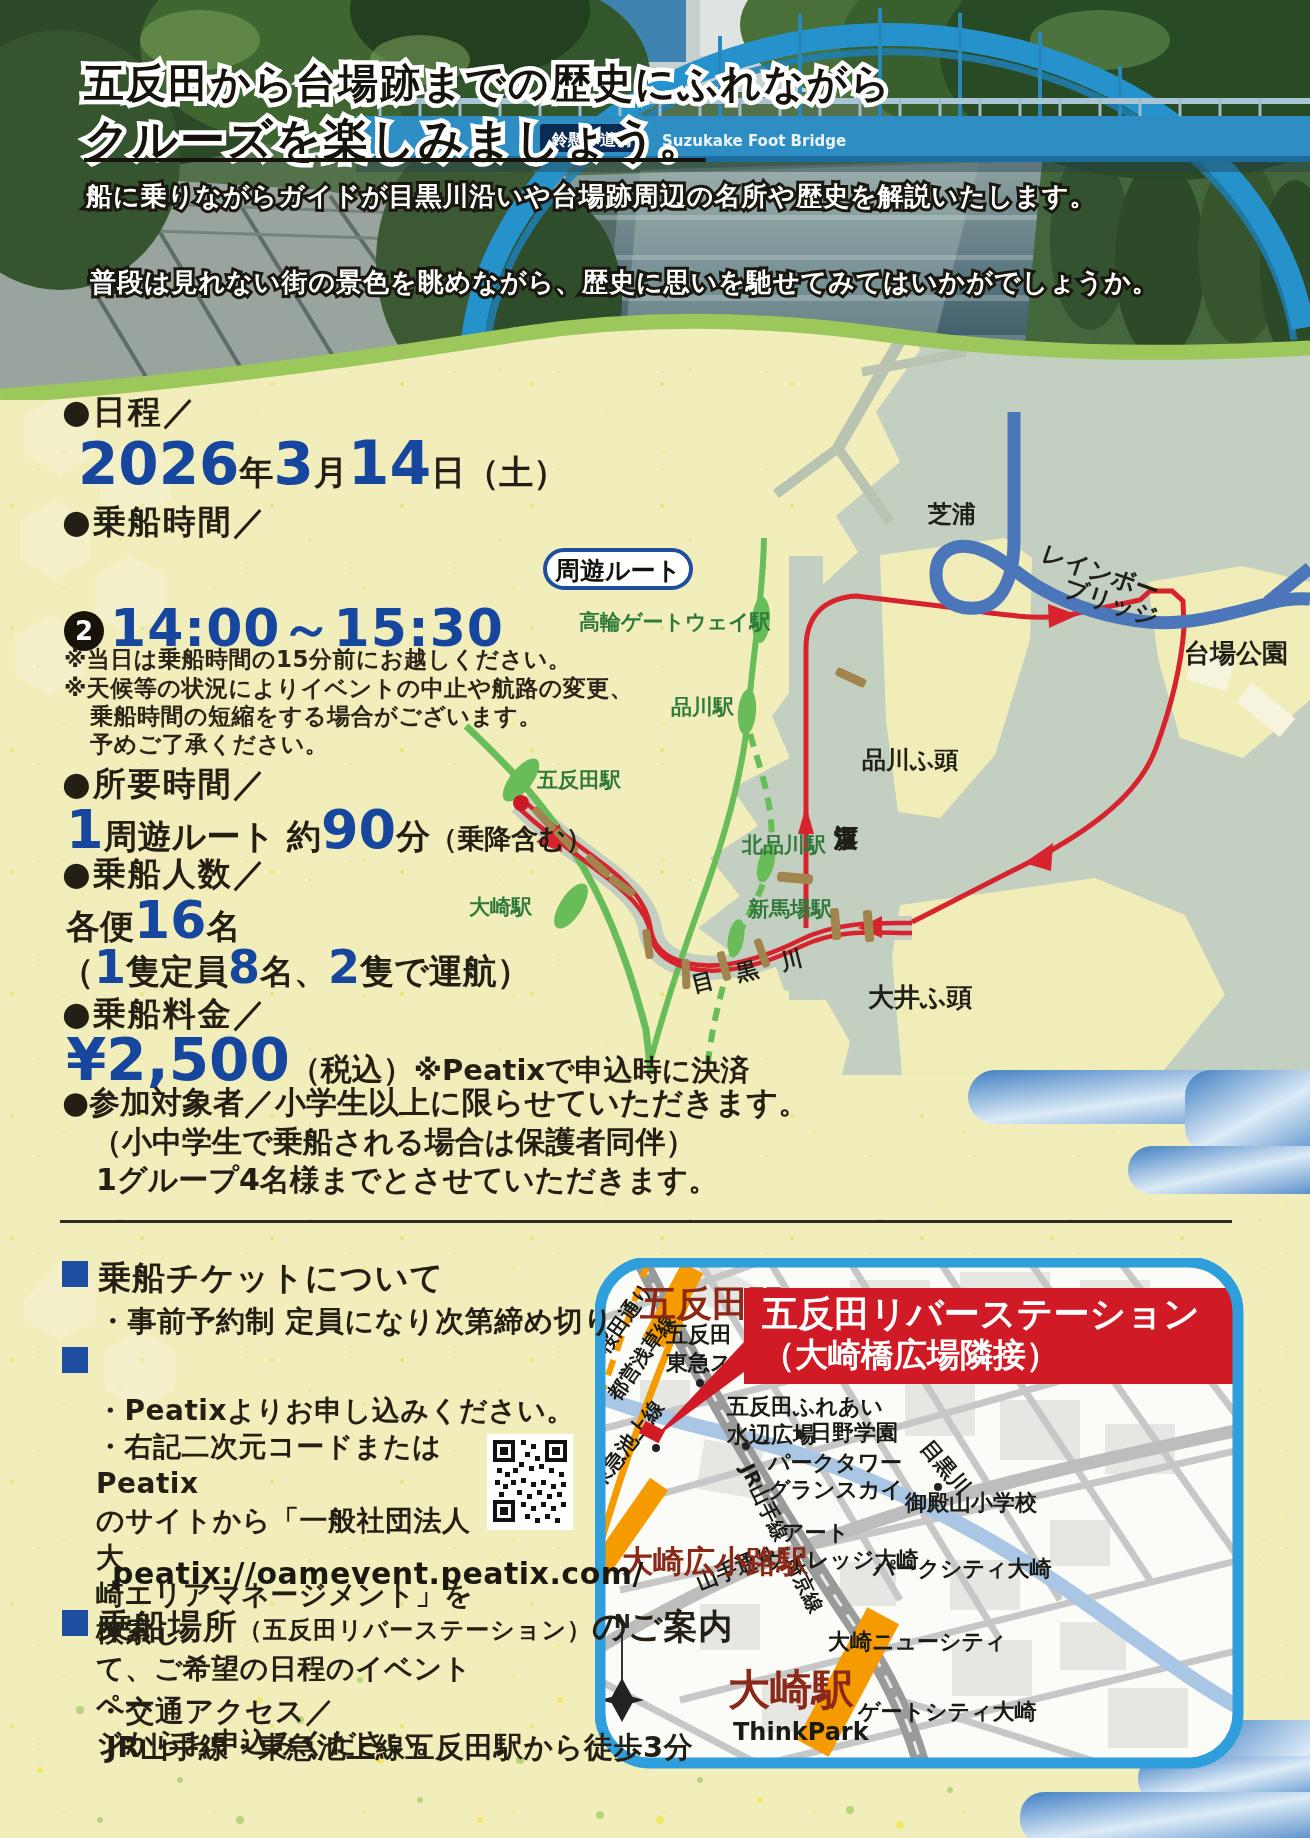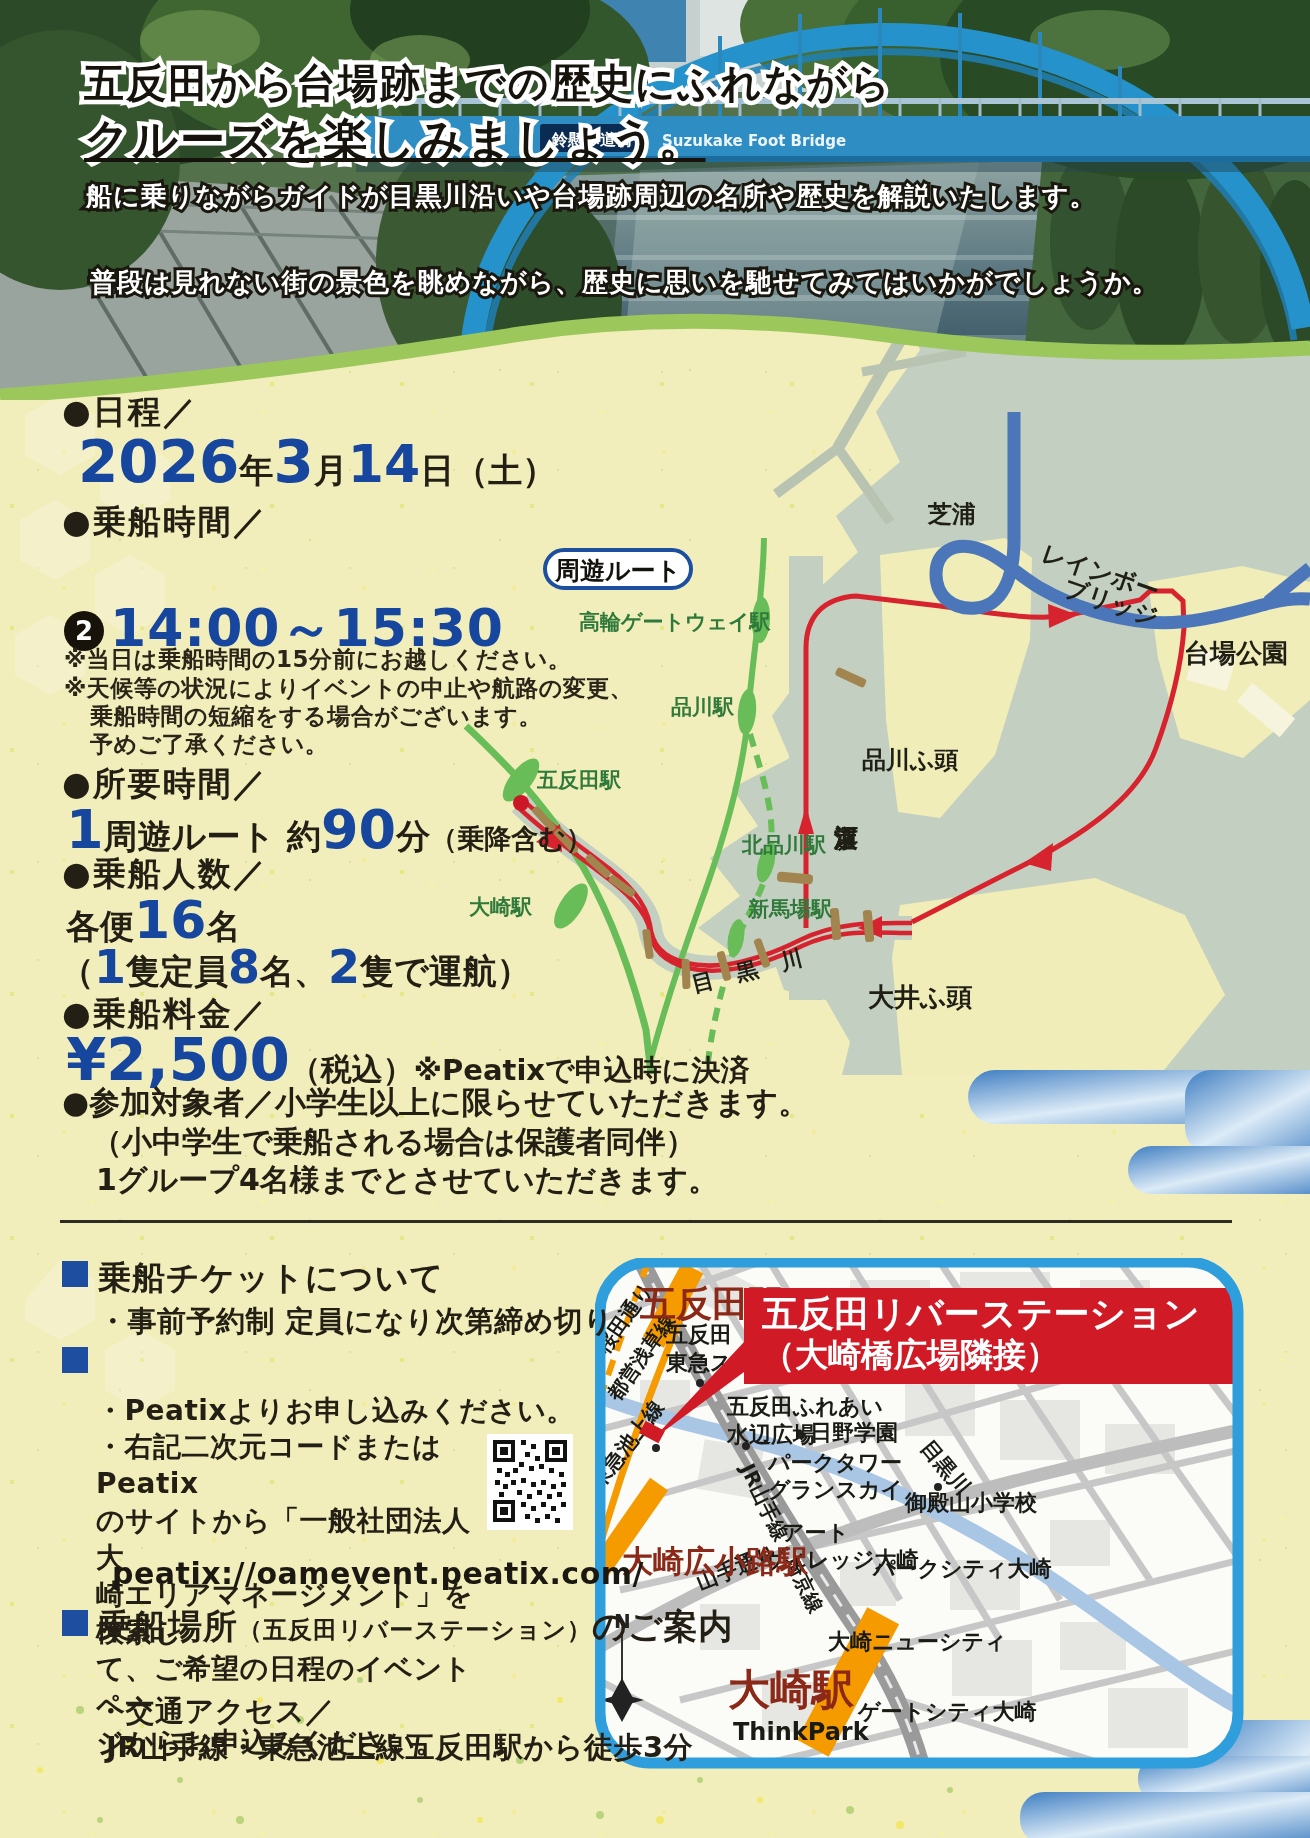--- a/index.html
+++ b/index.html
@@ -287,21 +287,21 @@
     <span class="stroke">船に乗りながらガイドが目黒川沿いや台場跡周辺の名所や歴史を解説いたします。</span>
     <span class="fill">船に乗りながらガイドが目黒川沿いや台場跡周辺の名所や歴史を解説いたします。</span>
   </div>
   <div class="abs z4 ol-text lead2">
     <span class="stroke">普段は見れない街の景色を眺めながら、歴史に思いを馳せてみてはいかがでしょうか。</span>
     <span class="fill">普段は見れない街の景色を眺めながら、歴史に思いを馳せてみてはいかがでしょうか。</span>
   </div>
 
   <div class="abs z4 lbl" style="left:62px;top:390px">●日程／</div>
   <div class="abs z4 row" style="left:78px;top:428px">
-    <span class="nbig" style="font-size:58px">2026</span><span style="font-size:34px">年</span><span class="nbig" style="font-size:58px">3</span><span style="font-size:34px">月</span><span class="nbig" style="font-size:52px">14</span><span style="font-size:34px">日（土）</span>
+    <span class="nbig" style="font-size:58px">2026</span><span style="font-size:34px">年</span><span class="nbig" style="font-size:58px">3</span><span style="font-size:34px">月</span><span class="nbig" style="font-size:60px">14</span><span style="font-size:34px">日（土）</span>
   </div>
   <div class="abs z4 lbl" style="left:62px;top:500px">●乗船時間／</div>
   <div class="abs z4 row" style="left:64px;top:594px">
     <span class="cnum">2</span><span class="nbig" style="font-size:52px;letter-spacing:1px">14:00～15:30</span>
   </div>
   <div class="abs z4 note" style="left:64px;top:644px">※当日は乗船時間の15分前にお越しください。</div>
   <div class="abs z4 note" style="left:64px;top:673px">※天候等の状況によりイベントの中止や航路の変更、</div>
   <div class="abs z4 note" style="left:90px;top:701px">乗船時間の短縮をする場合がございます。</div>
   <div class="abs z4 note" style="left:90px;top:729px">予めご了承ください。</div>
   <div class="abs z4 lbl" style="left:62px;top:762px">●所要時間／</div>

